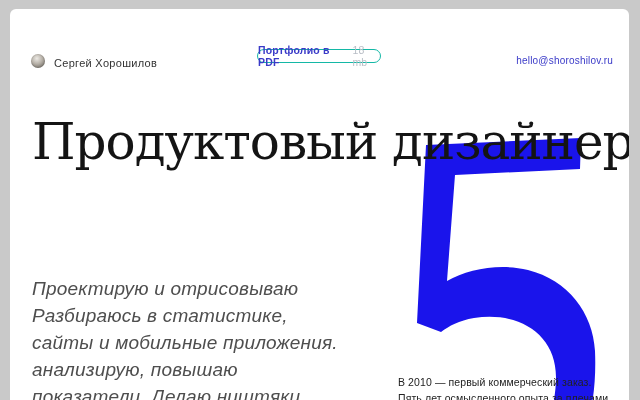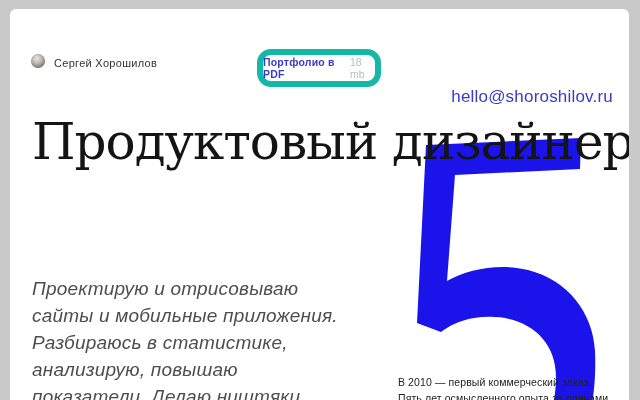--- a/index.html
+++ b/index.html
@@ -27,33 +27,33 @@
   }
   .profile-name {
     position: absolute; left: 44px; top: 48px;
     font-size: 11px; line-height: 13px;
     color: #333333; letter-spacing: 0.3px;
     cursor: pointer;
     text-align: center;
   }
   .pdf-button {
     position: absolute; left: 247px; top: 40px;
-    width: 124px; height: 38px;
-    border: 6px solid #14b8a6; border-radius: 14px;
+    width: 124px; height: 14px;
+    border: 1px solid #14b8a6; border-radius: 14px;
     background: #ffffff;
     display: flex; align-items: center; justify-content: center;
     gap: 4px; font-size: 10.5px;
     cursor: pointer; box-sizing: border-box;
   }
   .pdf-button .label { color: #3a3ac8; font-weight: 700; letter-spacing: 0.2px; }
   .pdf-button .size  { color: #b9bec6; font-weight: 400; }
   .email-link {
     position: absolute; right: 16px; top: 46px;
-    font-size: 17px; color: #3a3ac8; letter-spacing: 0.2px;
-    cursor: pointer; text-decoration: none; margin-top: 32px;
+    font-size: 10px; color: #3a3ac8; letter-spacing: 0.2px;
+    cursor: pointer; text-decoration: none;
   }
   
   .digit-5 {
     position: absolute; left: 395px; top: 120px;
     width: 200px; height: 271px;
     z-index: 1;
   }
   .digit-5 path { fill: #1a14eb; }
   .hero-title {
     position: absolute; left: 22px; top: 104px;
@@ -110,22 +110,22 @@
              C 556 336 520 312 474 319
              C 459 321.5 449 327 441 333
              L 417 324
              Z"></path>
   </svg>
 
   <h1 class="hero-title"><span>Продуктовый дизайнер,</span><br></h1>
 
   <div class="intro">
     <div>Проектирую и отрисовываю</div>
+    <div>Разбираюсь в статистике,</div>
     <div>сайты и мобильные приложения.</div>
-    <div>Разбираюсь в статистике,</div>
     <div>анализирую, повышаю</div>
     <div>показатели. Делаю ништяки</div>
   </div>
 
   <div class="experience">
     <div>В 2010 — первый коммерческий заказ.</div>
     <div>Пять лет осмысленного опыта за плечами.</div>
   </div>
 
 </div>

